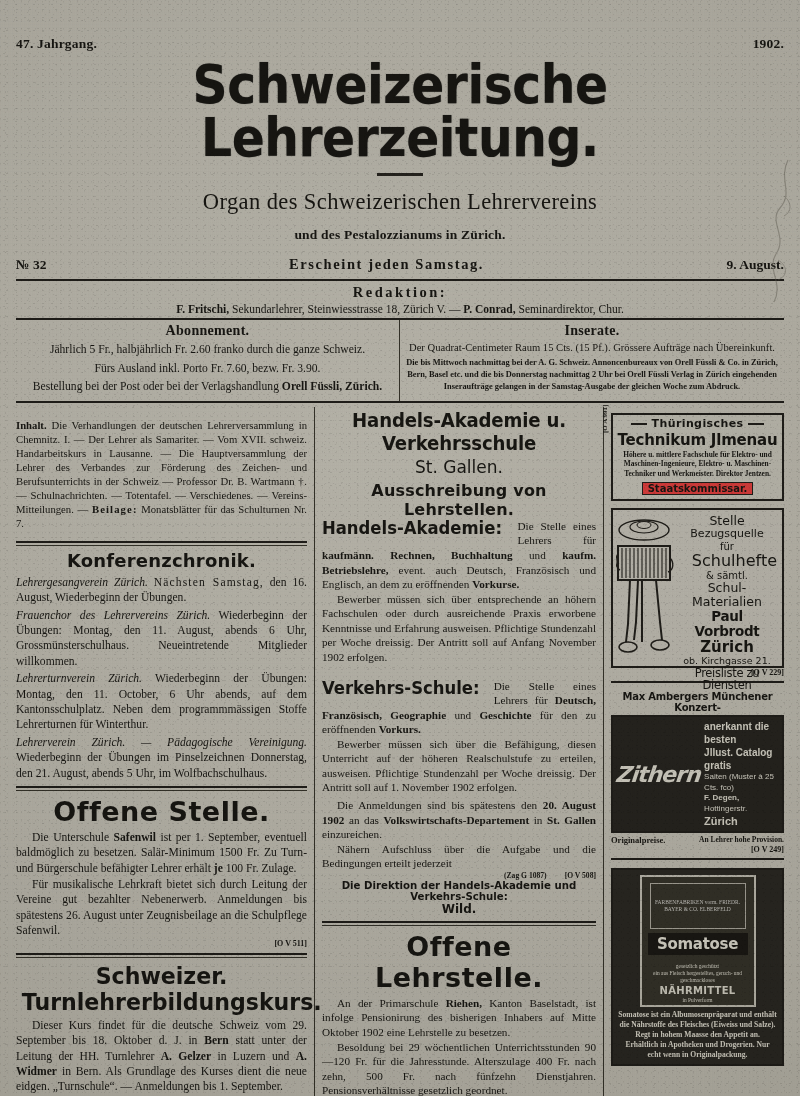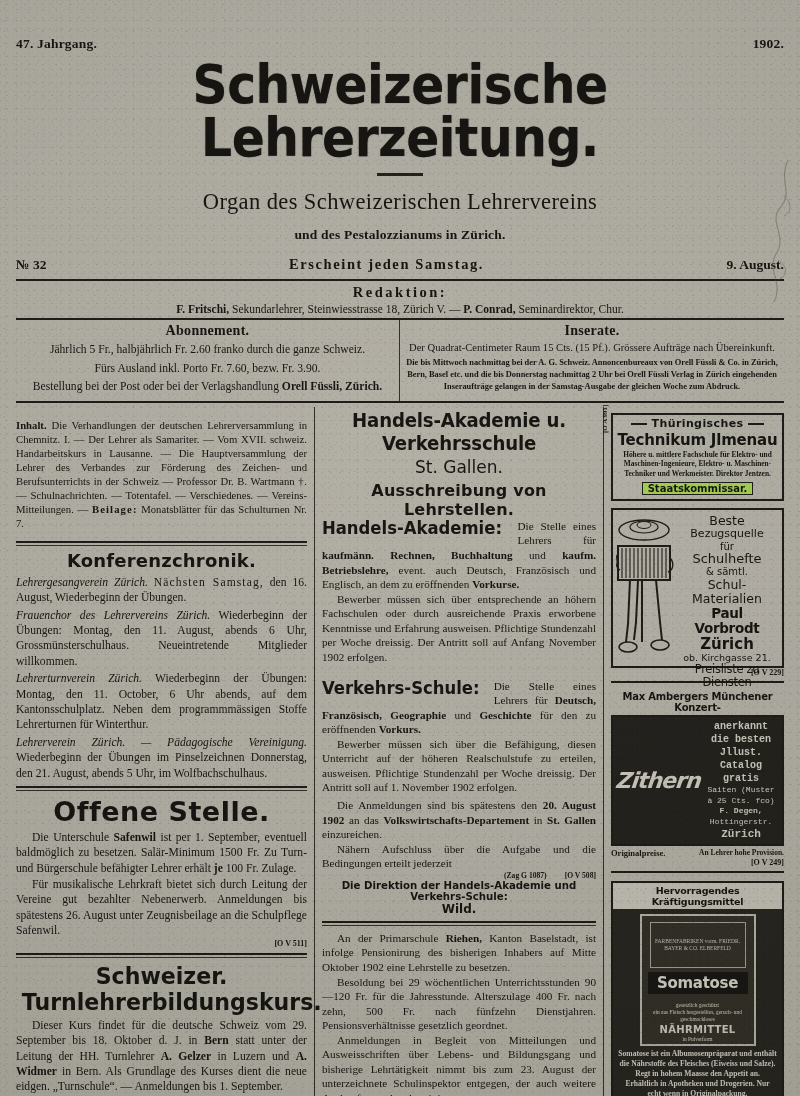--- a/index.html
+++ b/index.html
@@ -107,37 +107,37 @@
   .mind{text-indent:15px;}
 
   
   .rot{position:absolute;left:-3px;top:26px;font-size:7px;font-weight:bold;
        transform:rotate(-90deg);transform-origin:left top;white-space:nowrap;}
   .ad-tech{border:2px solid #23211d;margin-top:6px;padding:2px 3px 3px;text-align:center;background:rgba(255,255,255,.06);}
   .ad-tech .t0{font-family:"DejaVu Sans",sans-serif;font-weight:bold;font-size:11px;letter-spacing:.4px;}
   .ad-tech .t1{font-family:"DejaVu Sans",sans-serif;font-weight:bold;font-size:15px;letter-spacing:-.2px;margin:1px 0;}
   .ad-tech .t2{font-size:7.4px;font-weight:bold;line-height:1.28;}
   .ad-kom{display:inline-block;border:1.6px solid #23211d;padding:0 5px;margin-top:3px;
-    font-family:"DejaVu Sans",sans-serif;font-weight:bold;font-size:10px;background:#bef264;}
+    font-family:"DejaVu Sans",sans-serif;font-weight:bold;font-size:10px;background:#ef4444;}
   .ad-vor{border:2.4px solid #23211d;margin-top:7px;padding:3px;position:relative;height:160px;box-sizing:border-box;
           background:rgba(255,255,255,.05);}
   .vtext{position:absolute;right:5px;top:4px;width:100px;text-align:center;
          font-family:"DejaVu Sans",sans-serif;}
   .vtext div{line-height:1.12;}
   .v1{font-size:12.5px;} .v2{font-size:11px;}
-  .v4{font-size:10px;} .v5{font-size:13px;} .v6{font-size:12.5px;}
+  .v4{font-size:10px;} .v5{font-size:16px;text-align:right;} .v6{font-size:12.5px;}
   .v7{font-size:13.5px;font-weight:bold;letter-spacing:-.3px;} .v8{font-size:15px;font-weight:bold;}
   .v9{font-size:9.5px;} .v10{font-size:11.5px;letter-spacing:-.3px;}
   .ad-zith{border:0;margin-top:8px;text-align:center;}
   .zith-top{font-family:"DejaVu Sans",sans-serif;font-weight:bold;font-size:10px;letter-spacing:-.2px;}
   .zith-box{border:2px solid #23211d;background:#2a2823;color:#e9e7e0;margin-top:2px;padding:3px 4px;
     display:flex;align-items:center;gap:3px;}
   .zith-w{font-family:"DejaVu Sans",sans-serif;font-weight:bold;font-size:22px;font-style:italic;
     transform:skewX(-8deg);letter-spacing:-1px;}
-  .zith-r{text-align:center;font-family:Liberation Mono, monospace;font-size:8px;line-height:1.3;}
+  .zith-r{text-align:left;font-family:Liberation Sans, sans-serif;font-size:8px;line-height:1.3;}
   .zith-r .big{font-size:10px;font-weight:bold;}
   .zith-foot{display:flex;justify-content:space-between;font-size:8.5px;font-weight:bold;margin-top:2px;}
   .ad-som{border:2.4px solid #23211d;margin-top:8px;background:#2e2c27;color:#efede6;padding:0 0 4px;text-align:center;}
   .som-h{background:#dedcd5;color:#1a1915;font-family:"DejaVu Sans",sans-serif;font-weight:bold;font-size:9.5px;
     padding:2px 0;letter-spacing:-.2px;}
   .som-box{margin:5px auto 3px;width:112px;height:128px;border:2px solid #cfcdc6;background:#3a382f;
     position:relative;}
   .som-name{position:absolute;left:6px;right:6px;top:56px;background:#1d1b17;color:#f2f0e9;
     font-family:"DejaVu Sans",sans-serif;font-size:15px;font-weight:bold;padding:2px 0;letter-spacing:-.3px;}
   .som-crest{position:absolute;left:8px;right:8px;top:6px;height:44px;border:1px solid #b9b7b0;
@@ -279,20 +279,21 @@
       <p class="mpara mind">Nähern Aufschluss über die Aufgabe und die Bedingungen erteilt jederzeit</p>
       <div style="display:flex;justify-content:flex-end;gap:18px;">
         <span class="tiny">(Zag G 1087)</span>
         <span class="tiny">[O V 508]</span>
       </div>
       <div style="text-align:center;font-family:'DejaVu Sans',sans-serif;font-weight:bold;font-size:10.2px;">Die Direktion der Handels-Akademie und Verkehrs-Schule:</div>
       <div style="text-align:center;font-family:'DejaVu Sans',sans-serif;font-weight:bold;font-size:12px;">Wild.</div>
 
       <div class="ruleD"></div>
 
+      <h2 class="big">Offene Lehrstelle.</h2>
 
       <p class="mpara mind">
         <span>An der Primarschule </span><b>Riehen,</b><span> Kanton Baselstadt, ist infolge Pensionirung des bisherigen Inhabers auf Mitte Oktober 1902 eine Lehrstelle zu besetzen.</span>
       </p>
       <p class="mpara mind">Besoldung bei 29 wöchentlichen Unterrichtsstunden 90—120 Fr. für die Jahresstunde. Alterszulage 400 Fr. nach zehn, 500 Fr. nach fünfzehn Dienstjahren. Pensionsverhältnisse gesetzlich geordnet.</p>
       <p class="mpara mind">Anmeldungen in Begleit von Mitteilungen und Ausweisschriften über Lebens- und Bildungsgang und bisherige Lehrtätigkeit nimmt bis zum 23. August der unterzeichnete Schulinspektor entgegen, der auch weitere Auskunft zu geben bereit ist.</p>
 
     </div>
 
     <div class="colR">
@@ -332,21 +333,21 @@
           <path d="M14 66 L12 110 L10 128" stroke="#23211d" stroke-width="2" fill="none"></path>
           <path d="M26 66 L26 110 L26 128" stroke="#23211d" stroke-width="2" fill="none"></path>
           <path d="M40 66 L44 108 L46 126" stroke="#23211d" stroke-width="2" fill="none"></path>
           <path d="M22 66 L20 108 L18 126" stroke="#23211d" stroke-width="2" fill="none"></path>
           <ellipse cx="12" cy="133" rx="9" ry="5" fill="none" stroke="#23211d" stroke-width="1.6"></ellipse>
           <ellipse cx="44" cy="131" rx="9" ry="5" fill="none" stroke="#23211d" stroke-width="1.6"></ellipse>
           <path d="M2 40 C -2 46, 0 54, 4 56" stroke="#23211d" stroke-width="1.4" fill="none"></path>
           <path d="M54 44 C 58 48, 58 56, 52 58" stroke="#23211d" stroke-width="1.4" fill="none"></path>
         </svg>
         <div class="vtext">
-          <div class="v1">Beste</div>
+          <div class="v1">Stelle</div>
           <div class="v2">Bezugsquelle</div>
           <div class="v4">für</div>
           <div class="v5">Schulhefte</div>
           <div class="v4">&amp; sämtl.</div>
           <div class="v6">Schul-</div>
           <div class="v6">Materialien</div>
           <div class="v7">Paul Vorbrodt</div>
           <div class="v8">Zürich</div>
           <div class="v9">ob. Kirchgasse 21.</div>
           <div class="v10">Preisliste zu Diensten</div>
@@ -370,21 +371,20 @@
         <div class="zith-foot">
           <span>Originalpreise.</span>
           <span style="font-size:7.5px">An Lehrer hohe Provision.</span>
         </div>
         <div class="sig">[O V 249]</div>
       </div>
 
       <div class="rule2"></div>
 
       <div class="ad-som">
-        <div class="som-h">Hervorragendes Kräftigungsmittel</div>
         <div class="som-box">
           <div class="som-crest">FARBENFABRIKEN vorm. FRIEDR. BAYER &amp; CO. ELBERFELD</div>
           <div class="som-name">Somatose</div>
           <div class="som-sub">
             <div>gesetzlich geschützt</div>
             <div>ein aus Fleisch hergestelltes, geruch- und geschmackloses</div>
             <div class="nm">NÄHRMITTEL</div>
             <div>in Pulverform</div>
           </div>
         </div>

